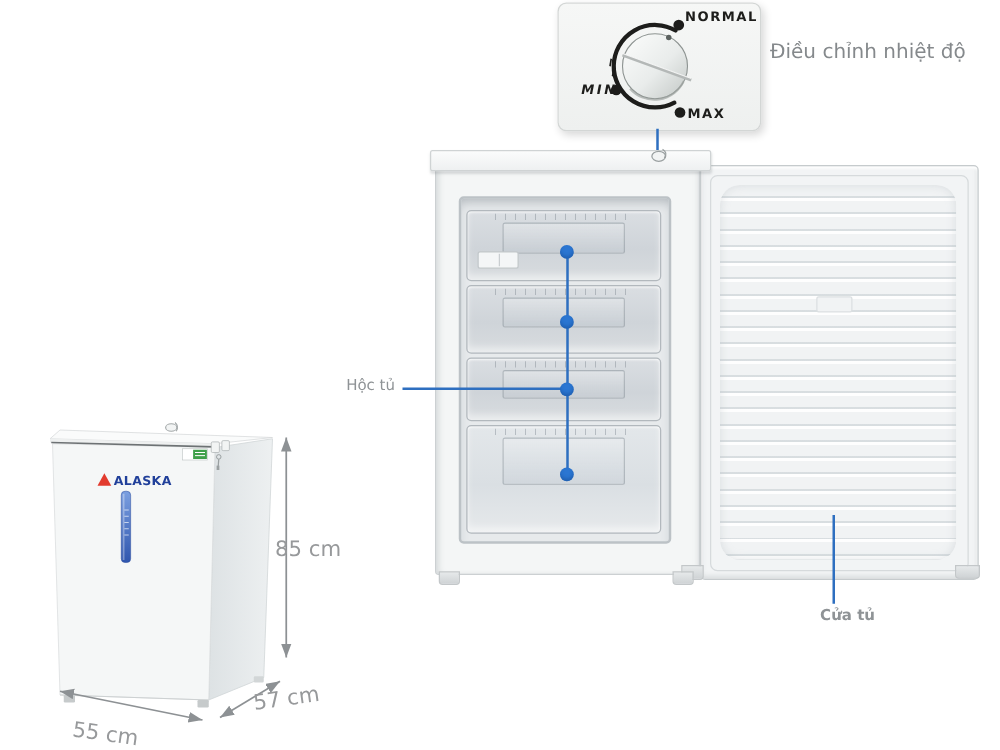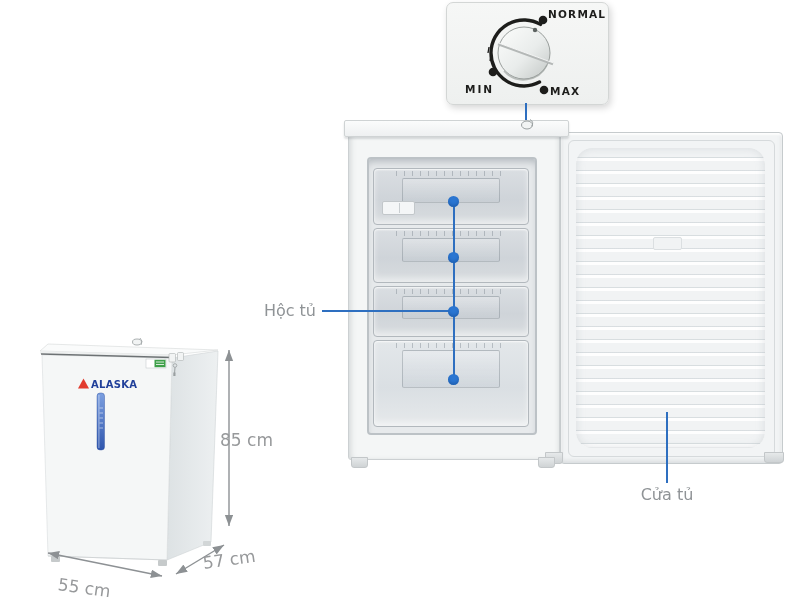--- a/index.html
+++ b/index.html
@@ -95,21 +95,21 @@
     position:absolute;left:92px;top:104px;width:27px;height:11px;
     background:#f1f3f4;border:1px solid #dbdfe1;border-radius:2px;
   }
 
   
   .callout-line{background:#2e6fc0;z-index:7;}
   .callout-dot{
     position:absolute;width:11px;height:11px;border-radius:50%;
     background:#2b76d2;box-shadow:inset 0 -2px 3px rgba(20,70,140,.45);z-index:8;
   }
-  .callout-label{font-size:16px;color:#8f9396;z-index:8;}
+  .callout-label{font-size:12px;color:#8f9396;z-index:8;}
 
   
   .dim-label{font-size:17px;color:#97999b;z-index:8;}
   .rot-pos{transform:rotate(8deg);transform-origin:left center;}
   .rot-neg{transform:rotate(-8deg);transform-origin:left center;}
 </style>
 </head>
 <body>
 
 <div class="canvas">
@@ -129,23 +129,24 @@
       <circle cx="77" cy="50" r="26" fill="url(#knobGrad)" stroke="#8e9492" stroke-width="0.9"></circle>
       <path d="M 57 68 A 26 26 0 0 0 100 62" fill="none" stroke="#9fa5a3" stroke-width="1.6" opacity=".7"></path>
       <path d="M51,41 L106,61" stroke="#b4b8b7" stroke-width="2.4"></path>
       <path d="M51,39.8 L106,59.8" stroke="#ffffff" stroke-width="1" opacity=".8"></path>
       <circle cx="88" cy="27" r="2.2" fill="#5c6260"></circle>
       <circle cx="96" cy="17" r="4.3" fill="#1d1d1b"></circle>
       <circle cx="46" cy="69" r="4.3" fill="#1d1d1b"></circle>
       <circle cx="97" cy="87" r="4.3" fill="#1d1d1b"></circle>
     </svg>
     <span class="dial-mark nowrap" style="left:101px;top:5px;">NORMAL</span>
-    <span class="dial-mark nowrap" style="left:18px;top:80px;letter-spacing:2px;">MIN</span>
+    <span class="dial-mark nowrap" style="left:18px;top:63px;letter-spacing:2px;font-style:italic;">MIN</span>
     <span class="dial-mark nowrap" style="left:103px;top:82px;text-align:right;">MAX</span>
   </div>
+  <span class="abs dial-caption nowrap">Điều chỉnh nhiệt độ</span>
   <div class="abs connector-v" style="left:525px;top:103px;height:18px;"></div>
 
   <div class="abs mid-body"></div>
   <div class="abs mid-interior">
     <div class="drawer d1"></div>
     <div class="drawer d2"></div>
     <div class="drawer d3"></div>
     <div class="drawer d4"></div>
   </div>
   <div class="abs ice-tray"></div>
@@ -168,21 +169,21 @@
 
   <div class="abs callout-line" style="left:453px;top:201px;width:2px;height:180px;"></div>
   <div class="abs callout-line" style="left:322px;top:310px;width:131px;height:2px;"></div>
   <div class="callout-dot" style="left:448px;top:196px;"></div>
   <div class="callout-dot" style="left:448px;top:252px;"></div>
   <div class="callout-dot" style="left:448px;top:306px;"></div>
   <div class="callout-dot" style="left:448px;top:374px;"></div>
   <span class="abs callout-label nowrap" style="left:246px;top:301px;width:70px;text-align:right;">Hộc tủ</span>
 
   <div class="abs callout-line" style="left:666px;top:412px;width:2px;height:71px;"></div>
-  <span class="abs callout-label nowrap" style="left:634px;top:485px;width:66px;text-align:center;">Cửa tủ</span>
+  <span class="abs callout-label nowrap" style="left:634px;top:485px;width:66px;text-align:right;font-weight:bold;">Cửa tủ</span>
 
   <svg class="abs" style="left:28px;top:328px;" width="278" height="272" viewBox="0 0 278 272">
     <defs>
       <linearGradient id="sideGrad" x1="0" y1="0" x2="1" y2="0">
         <stop offset="0" stop-color="#dde2e4"></stop>
           <stop offset="1" stop-color="#edf0f1"></stop>
       </linearGradient>
       <linearGradient id="stripGrad" x1="0" y1="0" x2="0" y2="1">
         <stop offset="0" stop-color="#7b9fe0"></stop>
           <stop offset="1" stop-color="#2f56ae"></stop>

